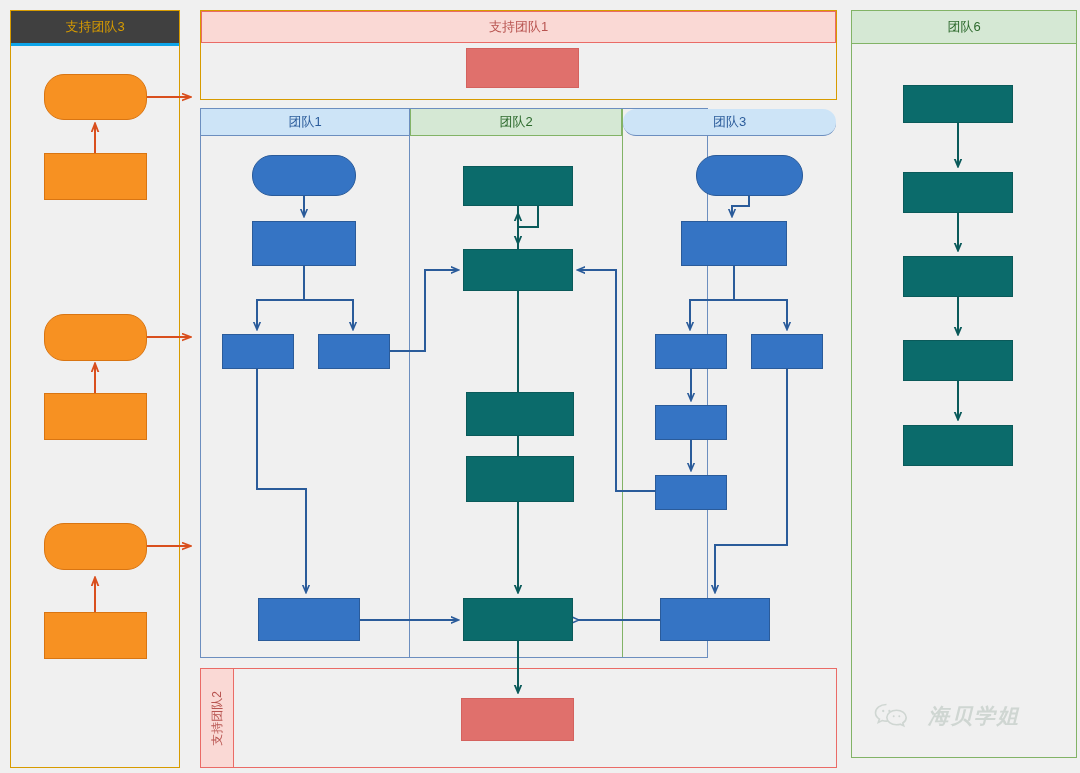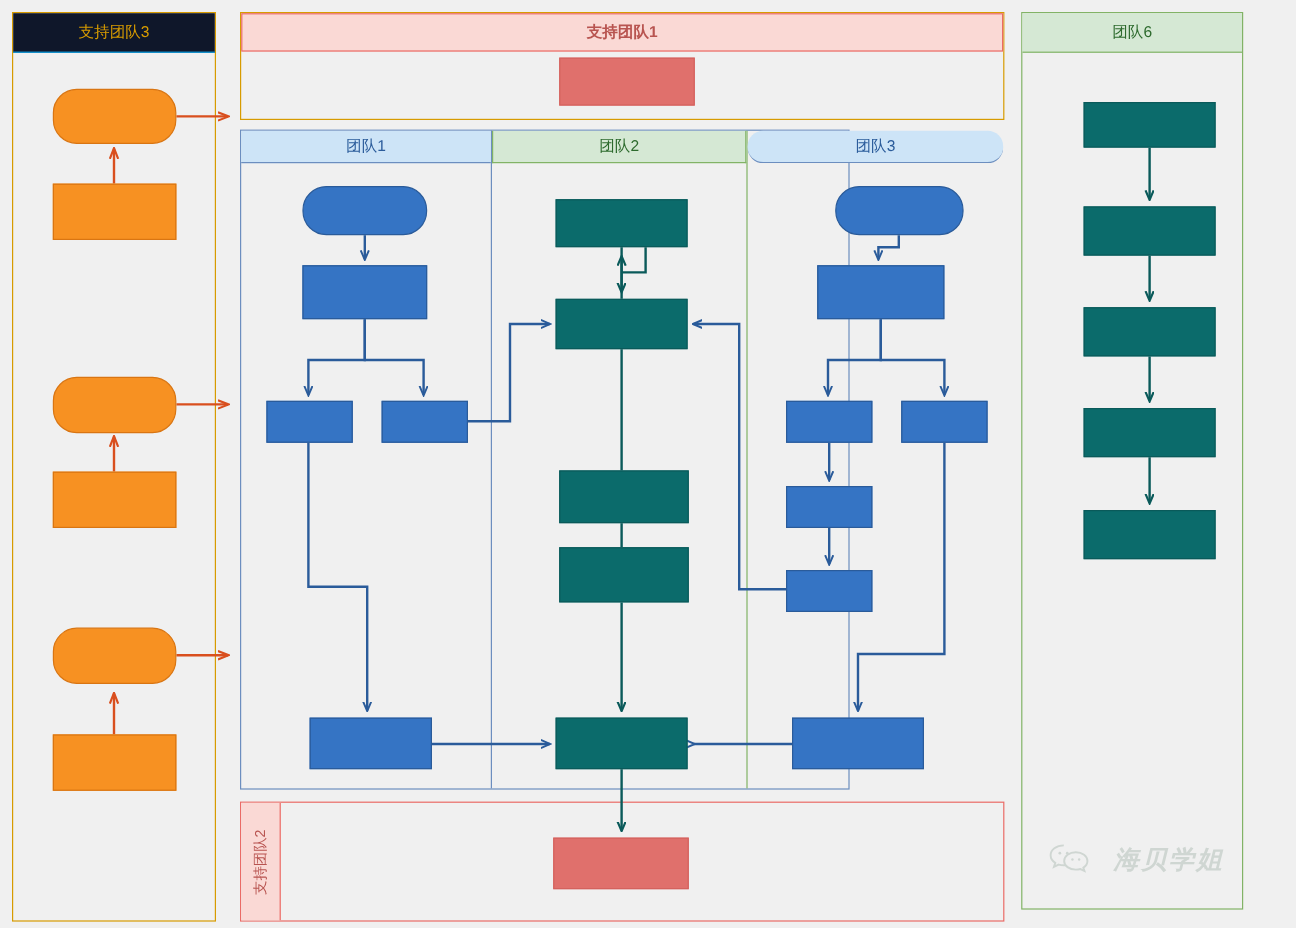--- a/index.html
+++ b/index.html
@@ -7,25 +7,25 @@
     font-family:"Liberation Sans","DejaVu Sans",sans-serif;
     width:1080px;height:773px;position:relative;overflow:hidden;
   }
   #stage{position:absolute;left:0;top:0;width:1080px;height:773px;background:#f0f0f0;}
 
   
   .pool{position:absolute;box-sizing:border-box;background:#f0f0f0;}
 
   .pool-support3{left:10px;top:10px;width:170px;height:758px;border:1px solid #d79b00;}
   .hdr-support3{position:absolute;left:0;top:0;width:100%;height:32px;
-    background:#0f172a;border-bottom:1px solid #0ea5e9;
+    background:#404040;border-bottom:3px solid #0ea5e9;
     display:flex;align-items:center;justify-content:center;
     color:#d79b00;font-size:13px;}
 
-  .pool-support1{left:200px;top:10px;width:637px;height:90px;border:1px solid #d79b00;font-weight:bold;}
+  .pool-support1{left:200px;top:10px;width:637px;height:90px;border:1px solid #d79b00;}
   .hdr-support1{position:absolute;left:0;top:0;width:100%;height:32px;
     background:#fad9d5;border:1px solid #ea6b66;box-sizing:border-box;
     display:flex;align-items:center;justify-content:center;
     color:#b85450;font-size:13px;}
 
   .pool-main{left:200px;top:108px;width:508px;height:550px;border:1px solid #6c8ebf;}
   .lane{position:absolute;top:0;height:100%;box-sizing:border-box;}
   .lane-hdr{position:absolute;left:0;top:0;width:100%;height:27px;
     display:flex;align-items:center;justify-content:center;font-size:13px;box-sizing:border-box;}
   .lane1{left:0;width:209px;border-right:1px solid #6c8ebf;}
@@ -34,21 +34,21 @@
   .lane2 .lane-hdr{background:#d5e8d4;border-bottom:1px solid #82b366;border-left:1px solid #82b366;border-right:1px solid #82b366;color:#2d6a2d;}
   .lane3{left:422px;width:213px;}
   .lane3 .lane-hdr{background:#cde4f7;border-bottom:1px solid #6c8ebf;color:#2b5c9b;border-radius:13px;}
 
   .pool-support2{left:200px;top:668px;width:637px;height:100px;border:1px solid #ea6b66;}
   .hdr-support2{position:absolute;left:0;top:0;width:33px;height:100%;
     background:#fad9d5;border-right:1px solid #ea6b66;box-sizing:border-box;
     display:flex;align-items:center;justify-content:center;color:#b85450;font-size:12px;}
   .hdr-support2 span{transform:rotate(-90deg);white-space:nowrap;display:block;}
 
-  .pool-team6{left:851px;top:10px;width:185px;height:748px;border:1px solid #82b366;}
+  .pool-team6{left:851px;top:10px;width:226px;height:748px;border:1px solid #82b366;}
   .hdr-team6{position:absolute;left:0;top:0;width:100%;height:32px;
     background:#d5e8d4;border-bottom:1px solid #82b366;
     display:flex;align-items:center;justify-content:center;color:#2d6a2d;font-size:13px;}
 
   
   .node{position:absolute;box-sizing:border-box;}
   .n-blue{background:#3574c4;border:1px solid #2a5b9a;}
   .n-teal{background:#0b6b6b;border:1px solid #0a5a5a;}
   .n-orange{background:#f79122;border:1px solid #d97512;}
   .n-red{background:#e0706c;border:1px solid #d4625e;}

